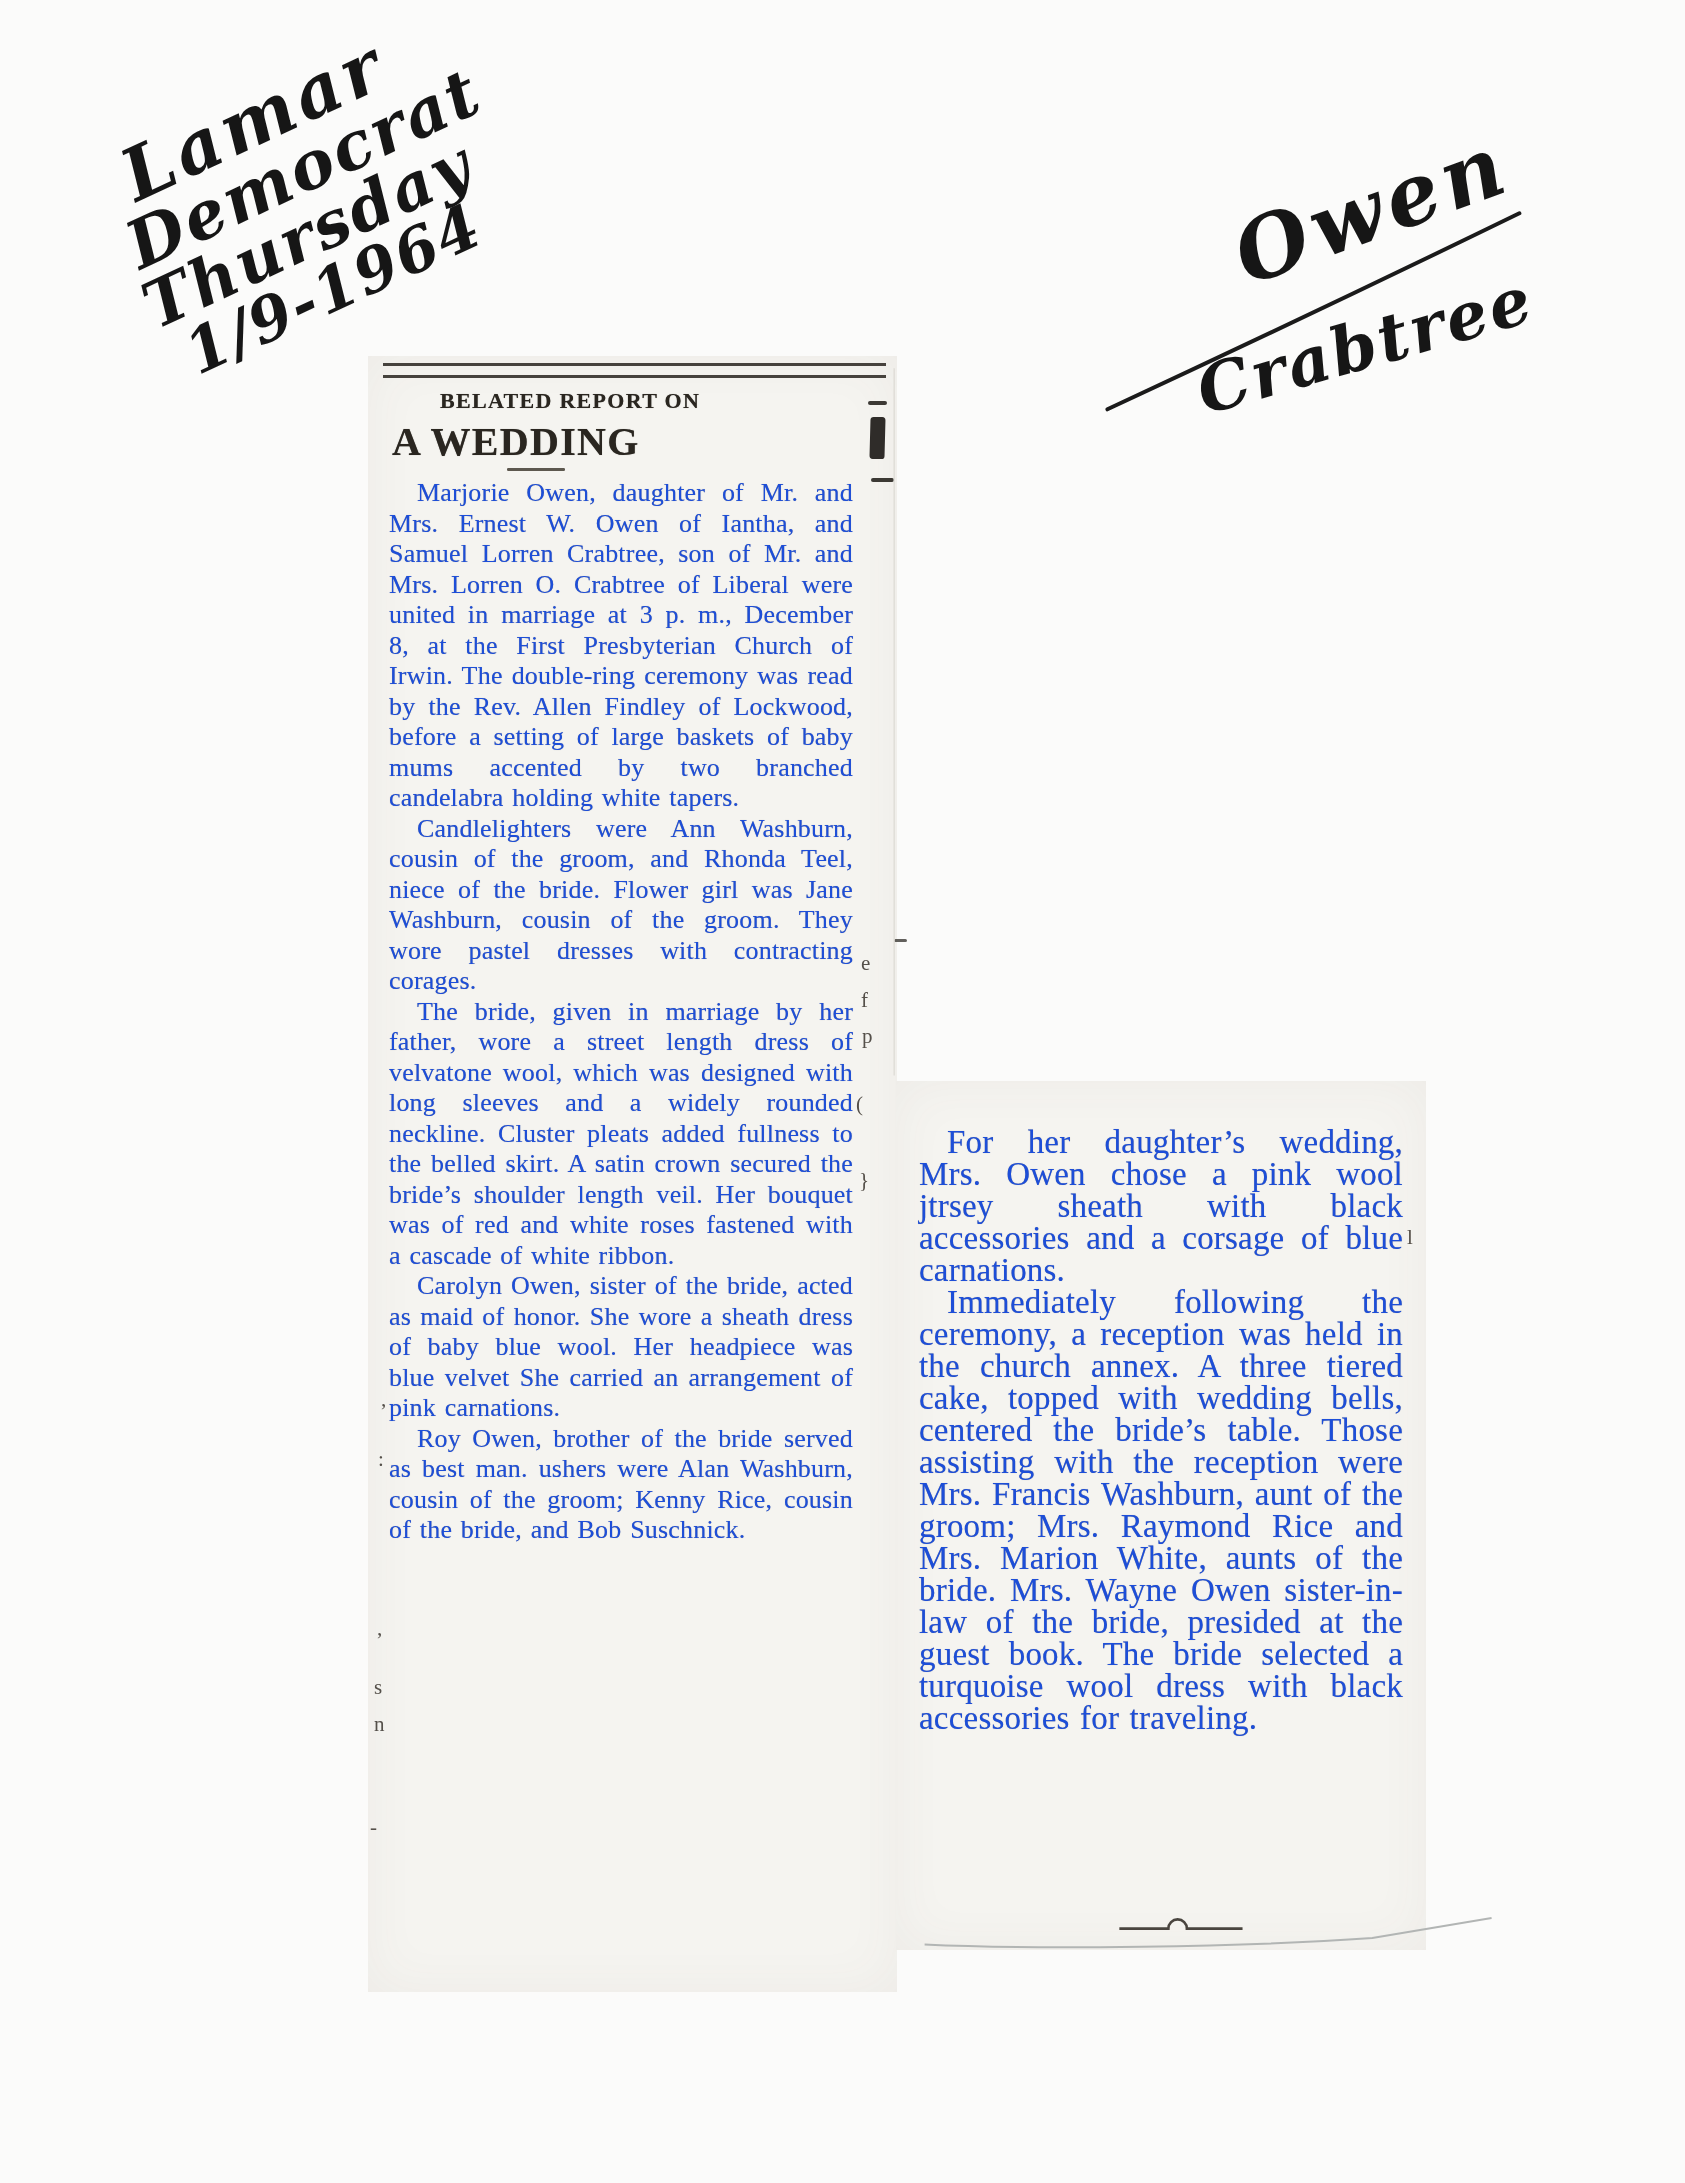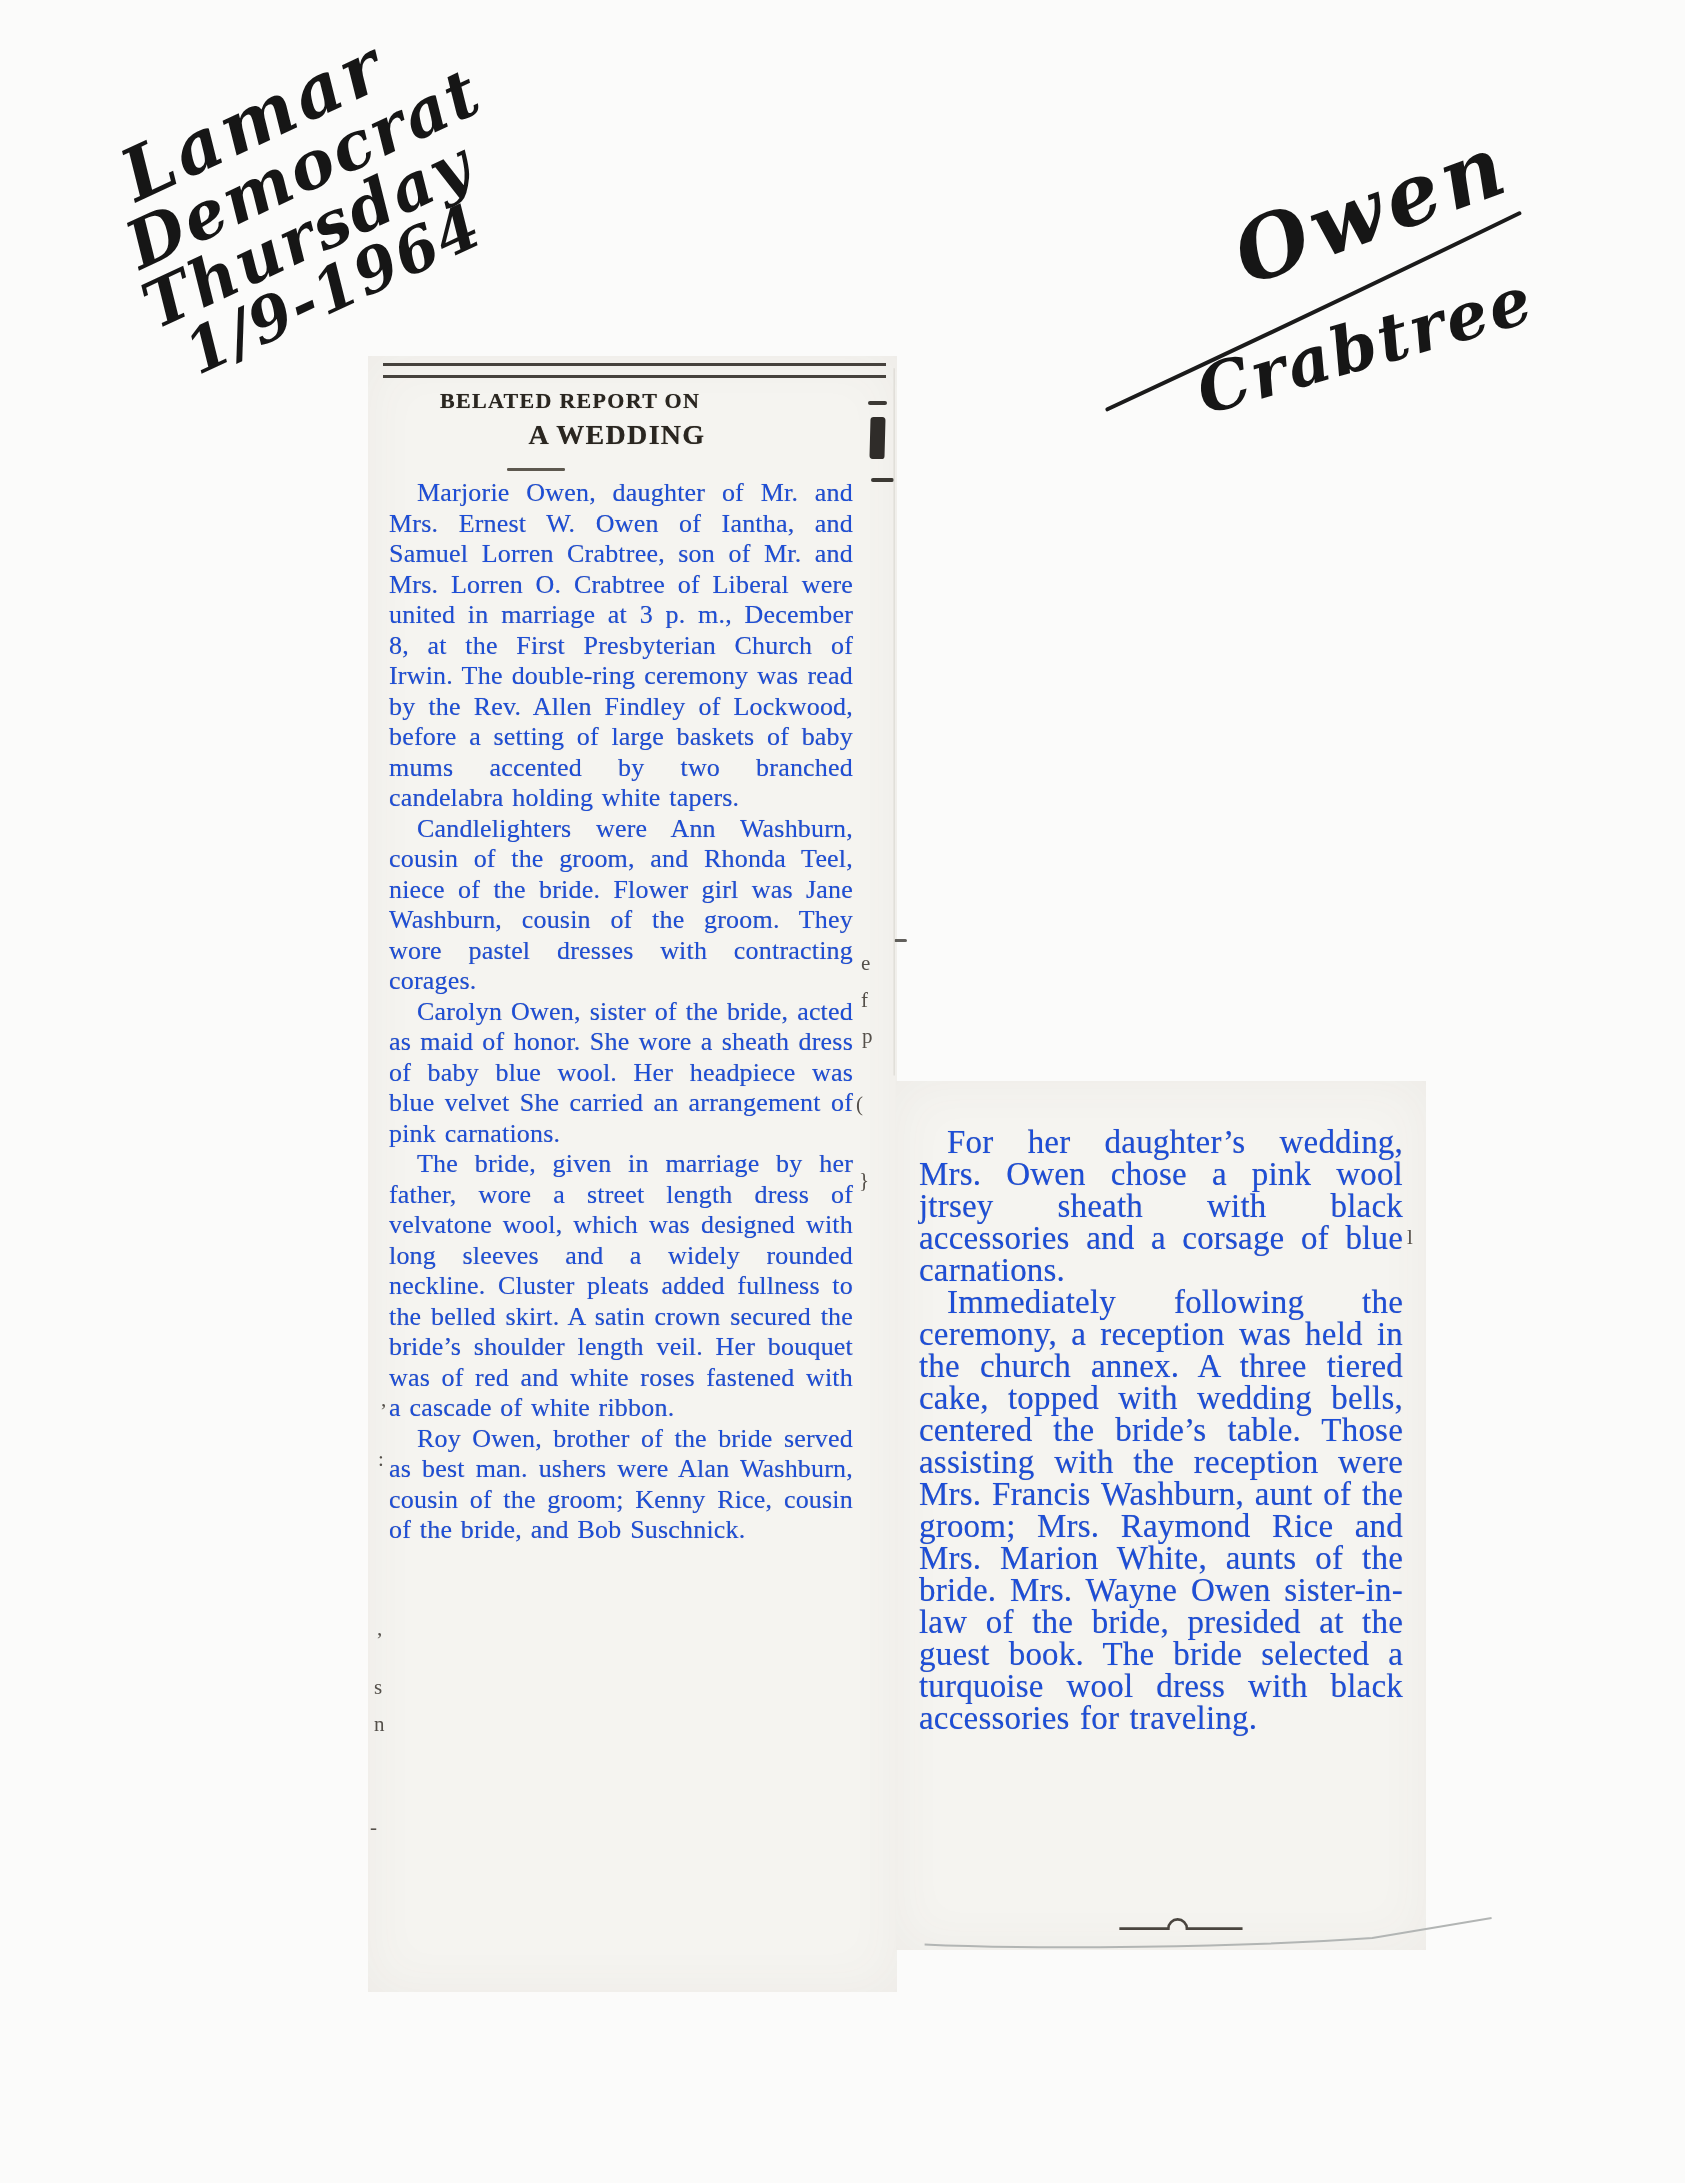--- a/index.html
+++ b/index.html
@@ -26,21 +26,21 @@
   .rule-double {
     position: absolute; left: 383px; top: 363px; width: 503px; height: 9.3px;
     border-top: 3.3px solid #46423d; border-bottom: 3.3px solid #46423d;
   }
   .headline {
     position: absolute; left: 392px; top: 388px; width: 450px;
     font-weight: bold; color: #2a2620; letter-spacing: 1.3px;
     text-shadow: 0 0 0.7px rgba(42,38,32,0.65);
   }
   .headline .hl1 { font-size: 22px; line-height: 1.15; margin-left: 48px; }
-  .headline .hl2 { font-size: 28px; line-height: 1.15; text-align: center; margin-top: 5.3px; }
+  .headline .hl2 { font-size: 40px; line-height: 1.15; text-align: left; margin-top: 5.3px; }
   .divider-short {
     position: absolute; left: 507px; top: 468px; width: 58px; height: 2.6px;
     background: #5d584f; border-radius: 1.3px;
   }
 
   
   .col {
     position: absolute;
     color: #1d4ed8;
     text-align: justify;
@@ -107,22 +107,22 @@
   </div>
   <div class="ink-blob"></div>
   <div class="ink-dash dash-1"></div>
   <div class="ink-dash dash-2"></div>
   <div class="ink-dash dash-3"></div>
   <div class="divider-short"></div>
 
   <div class="col col-left">
     <p>Marjorie Owen, daughter of Mr. and Mrs. Ernest W. Owen of Iantha, and Samuel Lorren Crabtree, son of Mr. and Mrs. Lorren O. Crabtree of Liberal were united in marriage at 3 p. m., December 8, at the First Presbyterian Church of Irwin. The double-ring ceremony was read by the Rev. Allen Findley of Lockwood, before a setting of large baskets of baby mums accented by two branched candelabra holding white tapers.</p>
     <p>Candlelighters were Ann Washburn, cousin of the groom, and Rhonda Teel, niece of the bride. Flower girl was Jane Washburn, cousin of the groom. They wore pastel dresses with contracting corages.</p>
+    <p>The bride, given in marriage by her father, wore a street length dress of velvatone wool, which was designed with long sleeves and a widely rounded neckline. Cluster pleats added fullness to the belled skirt. A satin crown secured the bride’s shoulder length veil. Her bouquet was of red and white roses fastened with a cascade of white ribbon.</p>
     <p>Carolyn Owen, sister of the bride, acted as maid of honor. She wore a sheath dress of baby blue wool. Her headpiece was blue velvet She carried an arrangement of pink carnations.</p>
-    <p>The bride, given in marriage by her father, wore a street length dress of velvatone wool, which was designed with long sleeves and a widely rounded neckline. Cluster pleats added fullness to the belled skirt. A satin crown secured the bride’s shoulder length veil. Her bouquet was of red and white roses fastened with a cascade of white ribbon.</p>
     <p>Roy Owen, brother of the bride served as best man. ushers were Alan Washburn, cousin of the groom; Kenny Rice, cousin of the bride, and Bob Suschnick.</p>
   </div>
 
   <div class="col col-right">
     <p>For her daughter’s wedding, Mrs. Owen chose a pink wool jtrsey sheath with black accessories and a corsage of blue carnations.</p>
     <p>Immediately following the ceremony, a reception was held in the church annex. A three tiered cake, topped with wedding bells, centered the bride’s table. Those assisting with the reception were Mrs. Francis Washburn, aunt of the groom; Mrs. Raymond Rice and Mrs. Marion White, aunts of the bride. Mrs. Wayne Owen sister-in-law of the bride, presided at the guest book. The bride selected a turquoise wool dress with black accessories for traveling.</p>
   </div>
 
   <span class="stray" style="left:861px; top:951px;">e</span>
   <span class="stray" style="left:861px; top:988px;">f</span>

